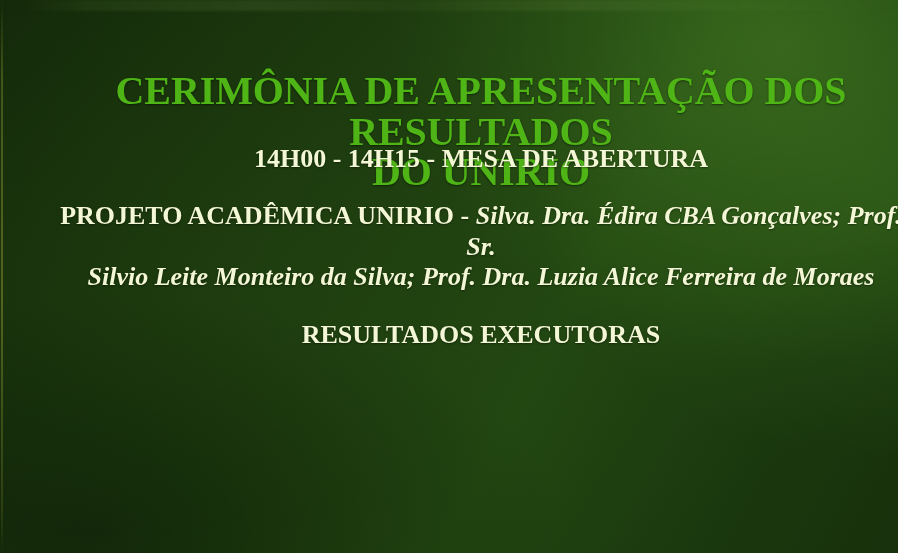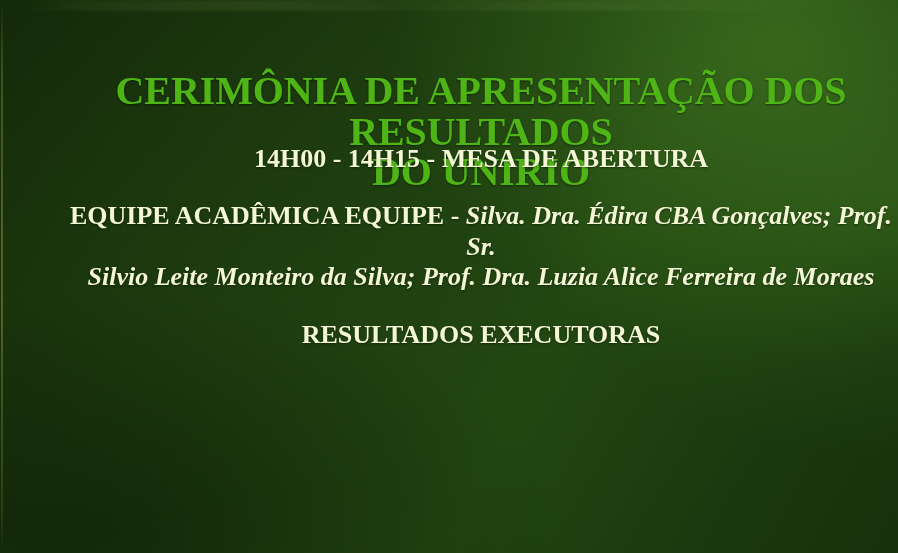--- a/index.html
+++ b/index.html
@@ -118,21 +118,21 @@
       <span class="line">DO UNIRIO</span>
     </h1>
 
     <div class="schedule">
 
       <p class="entry">
         <span class="line lead">14H00 - 14H15 - MESA DE ABERTURA</span>
       </p>
 
       <p class="entry">
-        <span class="line"><span class="lead">EQUIPE ACADÊMICA EQUIPE - </span><span class="names">Silva. Dra. Édira CBA Gonçalves; Prof. Sr.</span></span>
+        <span class="line"><span class="lead">PROJETO ACADÊMICA UNIRIO - </span><span class="names">Silva. Dra. Édira CBA Gonçalves; Prof. Sr.</span></span>
         <span class="line names">Silvio Leite Monteiro da Silva; Prof. Dra. Luzia Alice Ferreira de Moraes</span>
       </p>
 
       <p class="entry">
         <span class="line lead">RESULTADOS EXECUTORAS</span>
       </p>
 
 
     </div>
   </div>

